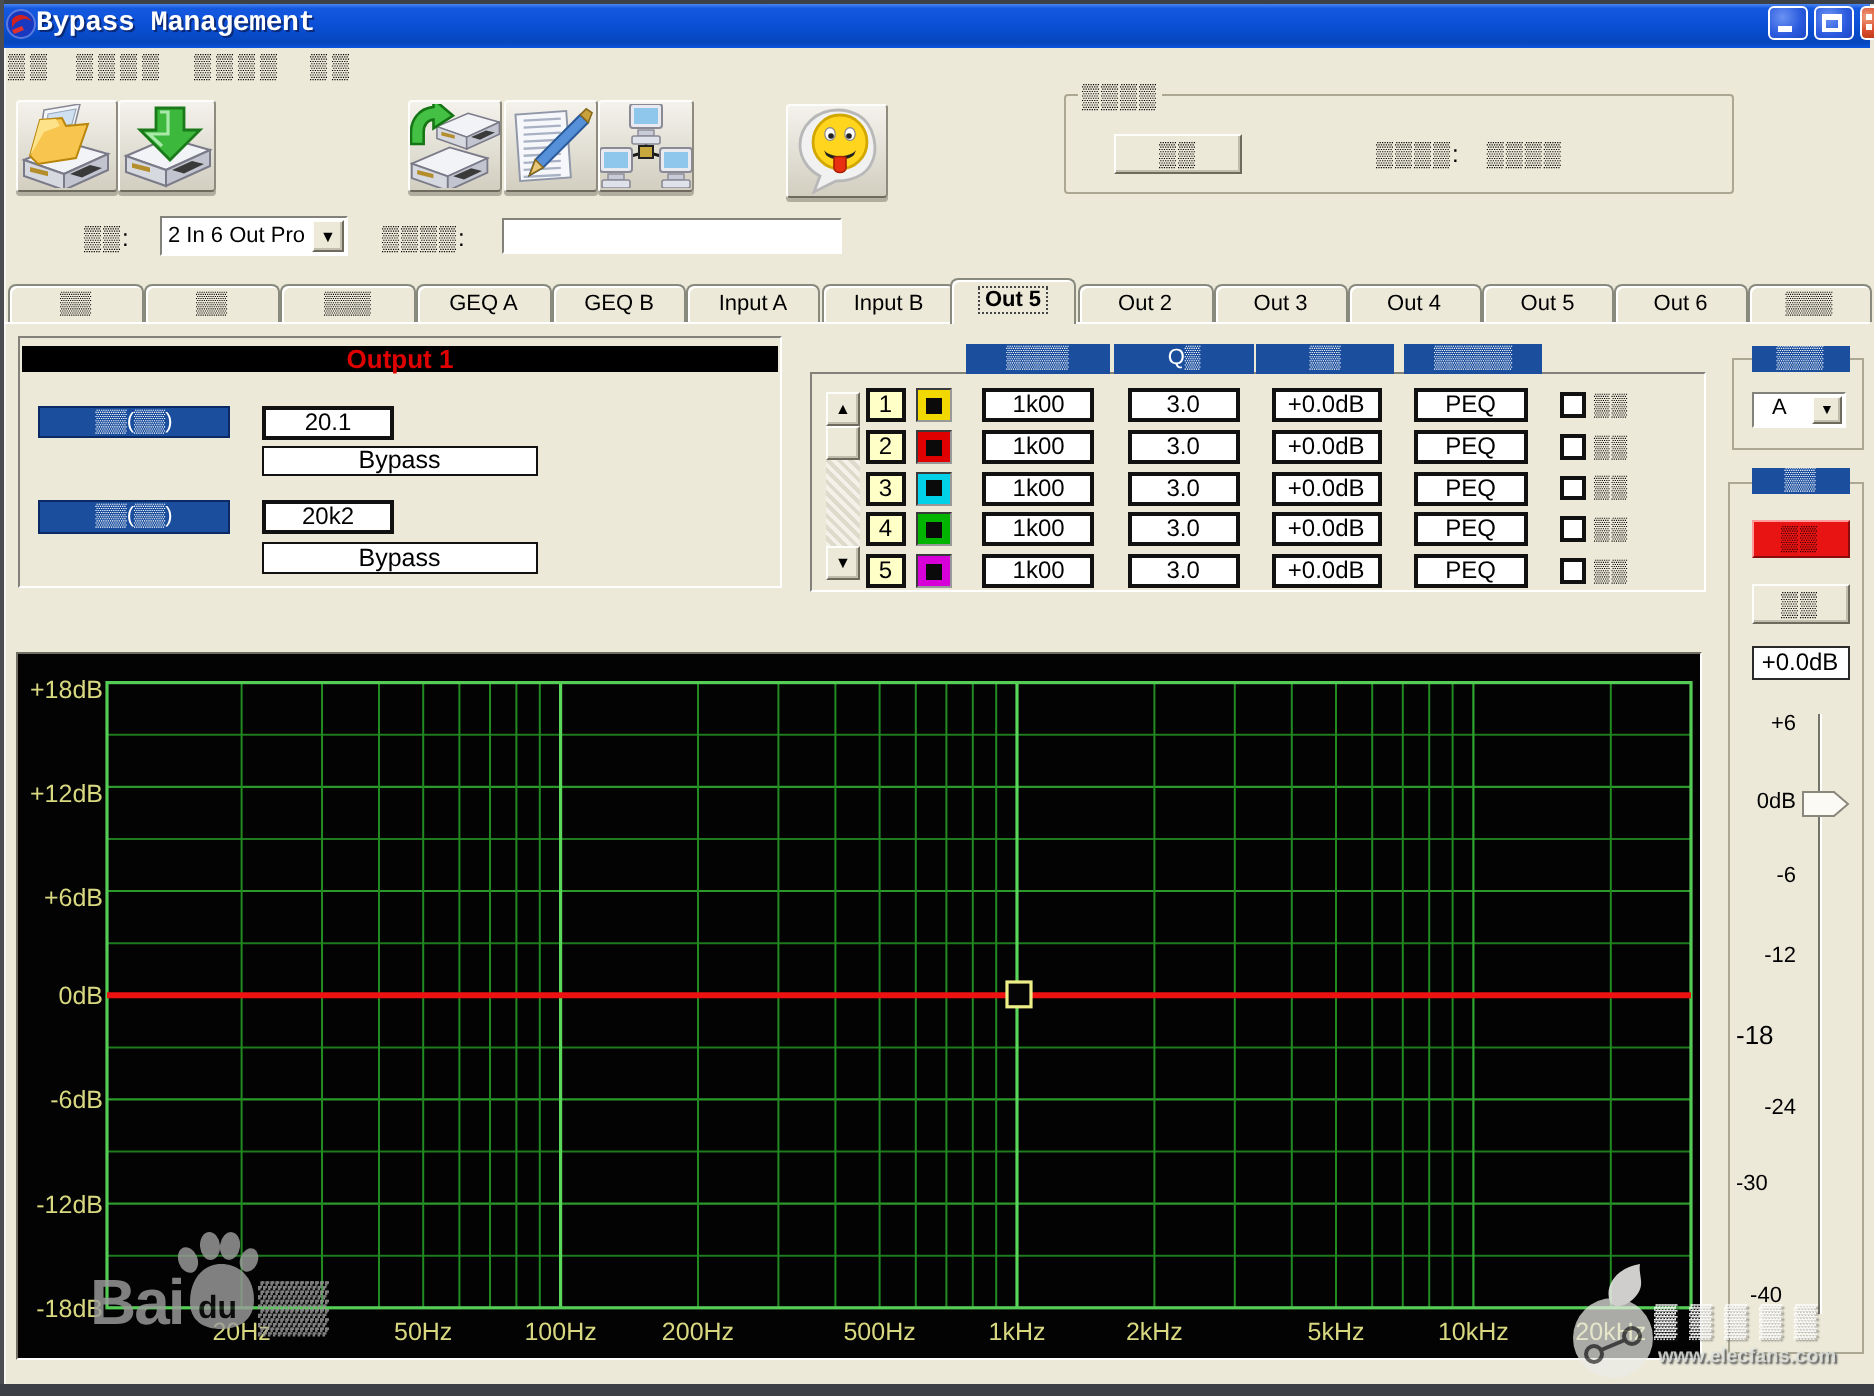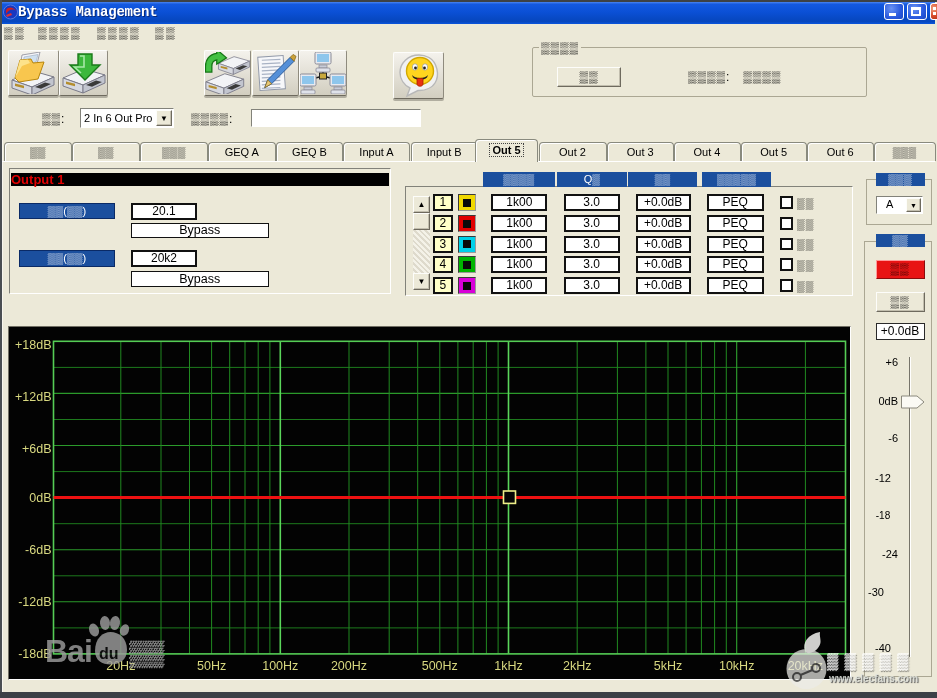--- a/index.html
+++ b/index.html
@@ -152,21 +152,21 @@
 <div class="tab" style="left:343px;width:67px">Input A</div>
 <div class="tab" style="left:411px;width:66.5px">Input B</div>
 <div class="tab" style="left:538.5px;width:68px">Out 2</div>
 <div class="tab" style="left:607px;width:66.5px">Out 3</div>
 <div class="tab" style="left:673.5px;width:67px">Out 4</div>
 <div class="tab" style="left:740.5px;width:66.5px">Out 5</div>
 <div class="tab" style="left:807px;width:66.5px">Out 6</div>
 <div class="tab" style="left:873.5px;width:62px">▒▒▒</div>
 <div class="tab" style="left:475px;width:63px;top:139px;height:23px;line-height:20px;font-weight:bold;z-index:3"><span style="border:1px dotted #444;padding:0 2px">Out 5</span></div>
 <div class="abs sunk" style="left:9px;top:168px;width:382px;height:126px"></div>
-<div class="abs" style="left:11px;top:173px;width:378px;height:13px;background:#000;color:#e00000;font-weight:bold;font-size:13px;line-height:13px;">Output 1</div>
+<div class="abs" style="left:11px;top:173px;width:378px;height:13px;background:#000;color:#e00000;font-weight:bold;font-size:13px;line-height:13px;text-align:center">Output 1</div>
 <div class="abs navy" style="left:19px;top:202.5px;width:96px;height:16.5px;font-size:11px;line-height:15px;border:1px solid #0a2a66">▒▒(▒▒)</div>
 <div class="abs" style="left:131px;top:202.5px;width:66px;height:17px;background:#fff;border:2px solid #111;text-align:center;font-size:12px;line-height:13px">20.1</div>
 <div class="abs" style="left:131px;top:223.4px;width:137.5px;height:15px;background:#fff;border:1px solid #111;text-align:center;font-size:12.5px;line-height:13px">Bypass</div>
 <div class="abs navy" style="left:19px;top:250.3px;width:96px;height:16.5px;font-size:11px;line-height:15px;border:1px solid #0a2a66">▒▒(▒▒)</div>
 <div class="abs" style="left:131px;top:250.3px;width:66px;height:17px;background:#fff;border:2px solid #111;text-align:center;font-size:12px;line-height:13px">20k2</div>
 <div class="abs" style="left:131px;top:271.2px;width:137.5px;height:16px;background:#fff;border:1px solid #111;text-align:center;font-size:12.5px;line-height:14px">Bypass</div>
 <div class="abs sunk" style="left:405px;top:186px;width:448px;height:110px"></div>
 <div class="abs" style="left:413px;top:230px;width:17px;height:43px;background:repeating-linear-gradient(45deg,#f4f2e8 0 2px,#dedacc 2px 4px)"></div>
 <div class="abs btn" style="left:413px;top:196px;width:17px;height:17px;font-size:8px;line-height:16px">▲</div>
 <div class="abs btn" style="left:413px;top:213px;width:17px;height:17px"></div>
@@ -227,22 +227,22 @@
     <div class="abs btn" style="right:1px;top:1px;width:15px;height:14px;font-size:7px;line-height:13px">▼</div>
   </div>
 <div class="abs" style="left:864px;top:241px;width:68px;height:436px;border:1px solid #aba793"></div>
 <div class="abs navy" style="left:875.5px;top:234px;width:49px;height:13px;font-size:11px;line-height:13px">▒▒</div>
 <div class="abs" style="left:875.5px;top:260px;width:49px;height:19px;background:#e81414;border:1px solid;border-color:#ff9a9a #8a0c0c #8a0c0c #ff9a9a;color:#2a0000;font-weight:bold;font-size:12px;line-height:17px;text-align:center;letter-spacing:1px">▒▒</div>
 <div class="abs btn" style="left:875.5px;top:292px;width:49px;height:20px;font-size:12px;line-height:19px;letter-spacing:1px">▒▒</div>
 <div class="abs wbox" style="left:875.5px;top:323px;width:49px;height:17px;font-size:12px;line-height:15px">+0.0dB</div>
 <div class="abs" style="left:868px;top:355.9px;width:30px;text-align:right;font-size:11px">+6</div>
 <div class="abs" style="left:868px;top:395.4px;width:30px;text-align:right;font-size:11px">0dB</div>
 <div class="abs" style="left:868px;top:432.3px;width:30px;text-align:right;font-size:11px">-6</div>
-<div class="abs" style="left:868px;top:472.3px;width:30px;text-align:center;font-size:11px">-12</div>
-<div class="abs" style="left:868px;top:509.7px;width:30px;text-align:center;font-size:10px">-18</div>
+<div class="abs" style="left:868px;top:472.3px;width:30px;text-align:right;font-size:11px">-12</div>
+<div class="abs" style="left:868px;top:509.7px;width:30px;text-align:left;font-size:13px">-18</div>
 <div class="abs" style="left:868px;top:548.2px;width:30px;text-align:right;font-size:11px">-24</div>
 <div class="abs" style="left:868px;top:585.6px;width:30px;text-align:left;font-size:11px">-30</div>
 <div class="abs" style="left:868px;top:641.5px;width:30px;text-align:center;font-size:11px">-40</div>
 <div class="abs" style="left:909px;top:357px;width:2px;height:300px;background:#76746a;border-right:1px solid #fff"></div>
 <svg class="abs" style="left:901px;top:394.5px" width="24" height="14">
     <polygon points="0.5,1 16,1 23,7 16,13 0.5,13" fill="#fbfaf4" stroke="#8a887c" stroke-width="1"></polygon>
   </svg>
 <div class="abs" style="left:8px;top:326px;width:843px;height:354px;border:1px solid;border-color:#716f64 #fff #fff #716f64;background:#030303"></div>
 <svg class="abs" style="left:10px;top:328px" width="839" height="350">
     <rect x="0" y="0" width="839" height="350" fill="#030303"></rect>

